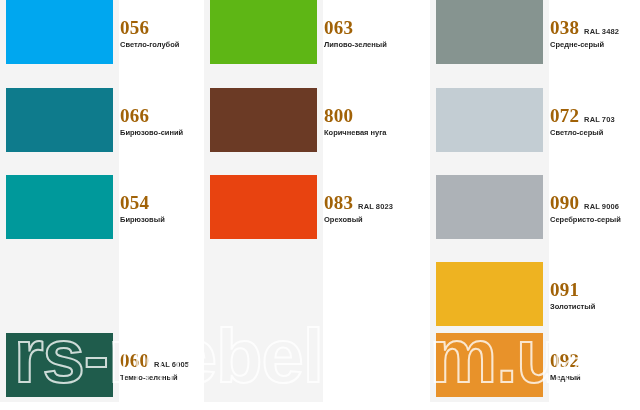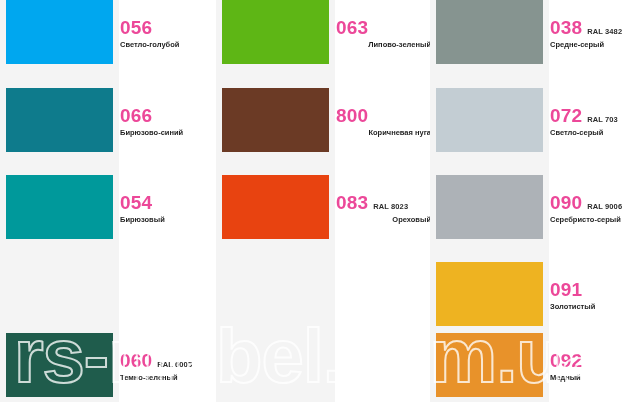--- a/index.html
+++ b/index.html
@@ -22,21 +22,21 @@
     overflow: hidden;
   }
 
   .palette-column {
     position: absolute;
     top: 0;
     width: 213px;
     height: 410px;
   }
   #column-1 { left: 0px; }
-  #column-2 { left: 216px; text-align: right; }
+  #column-2 { left: 204px; }
   #column-3 { left: 430px; }
 
   .swatch-row {
     position: absolute;
     left: 0;
     width: 213px;
     height: 78px;
   }
 
   .swatch-chip {
@@ -58,23 +58,24 @@
   .swatch-code-line {
     display: flex;
     align-items: baseline;
     gap: 5px;
     white-space: nowrap;
   }
 
   .swatch-code {
     font-size: 19px;
     font-weight: bold;
-    color: #ec4899;
+    color: #a16207;
     letter-spacing: 0.2px;
     line-height: 1.05;
+    font-family: Liberation Serif, serif;
   }
 
   .swatch-ral {
     font-size: 7.5px;
     font-weight: bold;
     color: #2b2b2b;
     letter-spacing: 0.1px;
     line-height: 1;
   }
 

